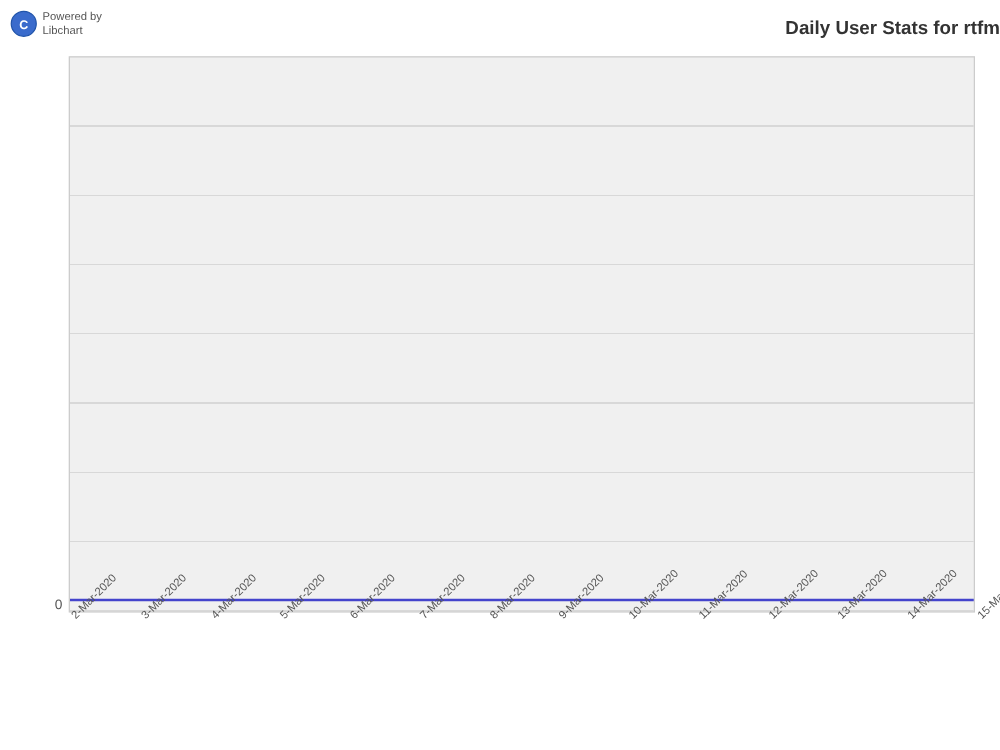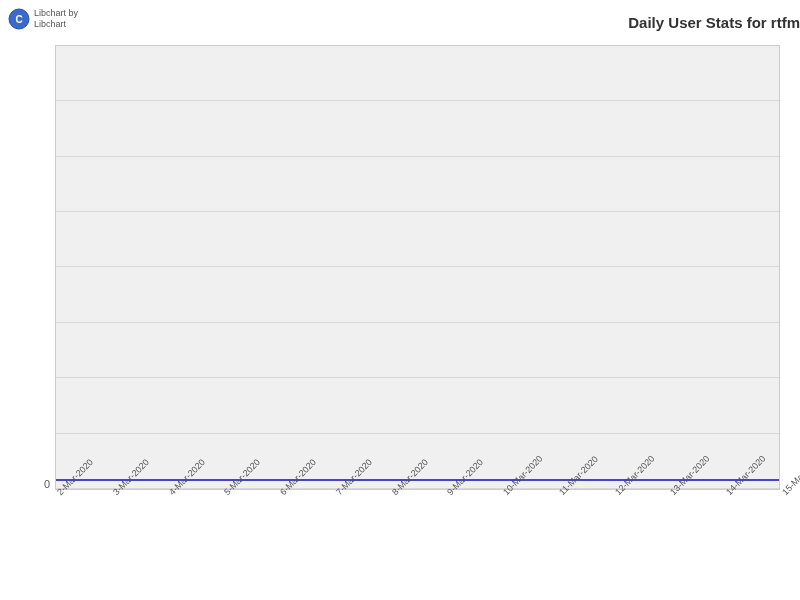--- a/index.html
+++ b/index.html
@@ -102,21 +102,21 @@
 <body>
 
 <div class="chart-container">
 
   <div class="logo-area">
     <svg class="logo-icon" viewBox="0 0 22 22" xmlns="http://www.w3.org/2000/svg">
       <circle cx="11" cy="11" r="10" fill="#3a6bcc" stroke="#2255aa" stroke-width="1"></circle>
       <text x="11" y="15" text-anchor="middle" font-size="10" font-weight="bold" fill="white">C</text>
     </svg>
     <div class="logo-text">
-      <div>Libchart by</div>
+      <div>Powered by</div>
       <div>Libchart</div>
     </div>
   </div>
 
   <div class="chart-title">Daily User Stats for rtfm</div>
 
   <div class="chart-area">
     <div class="data-line"></div>
   </div>
 

